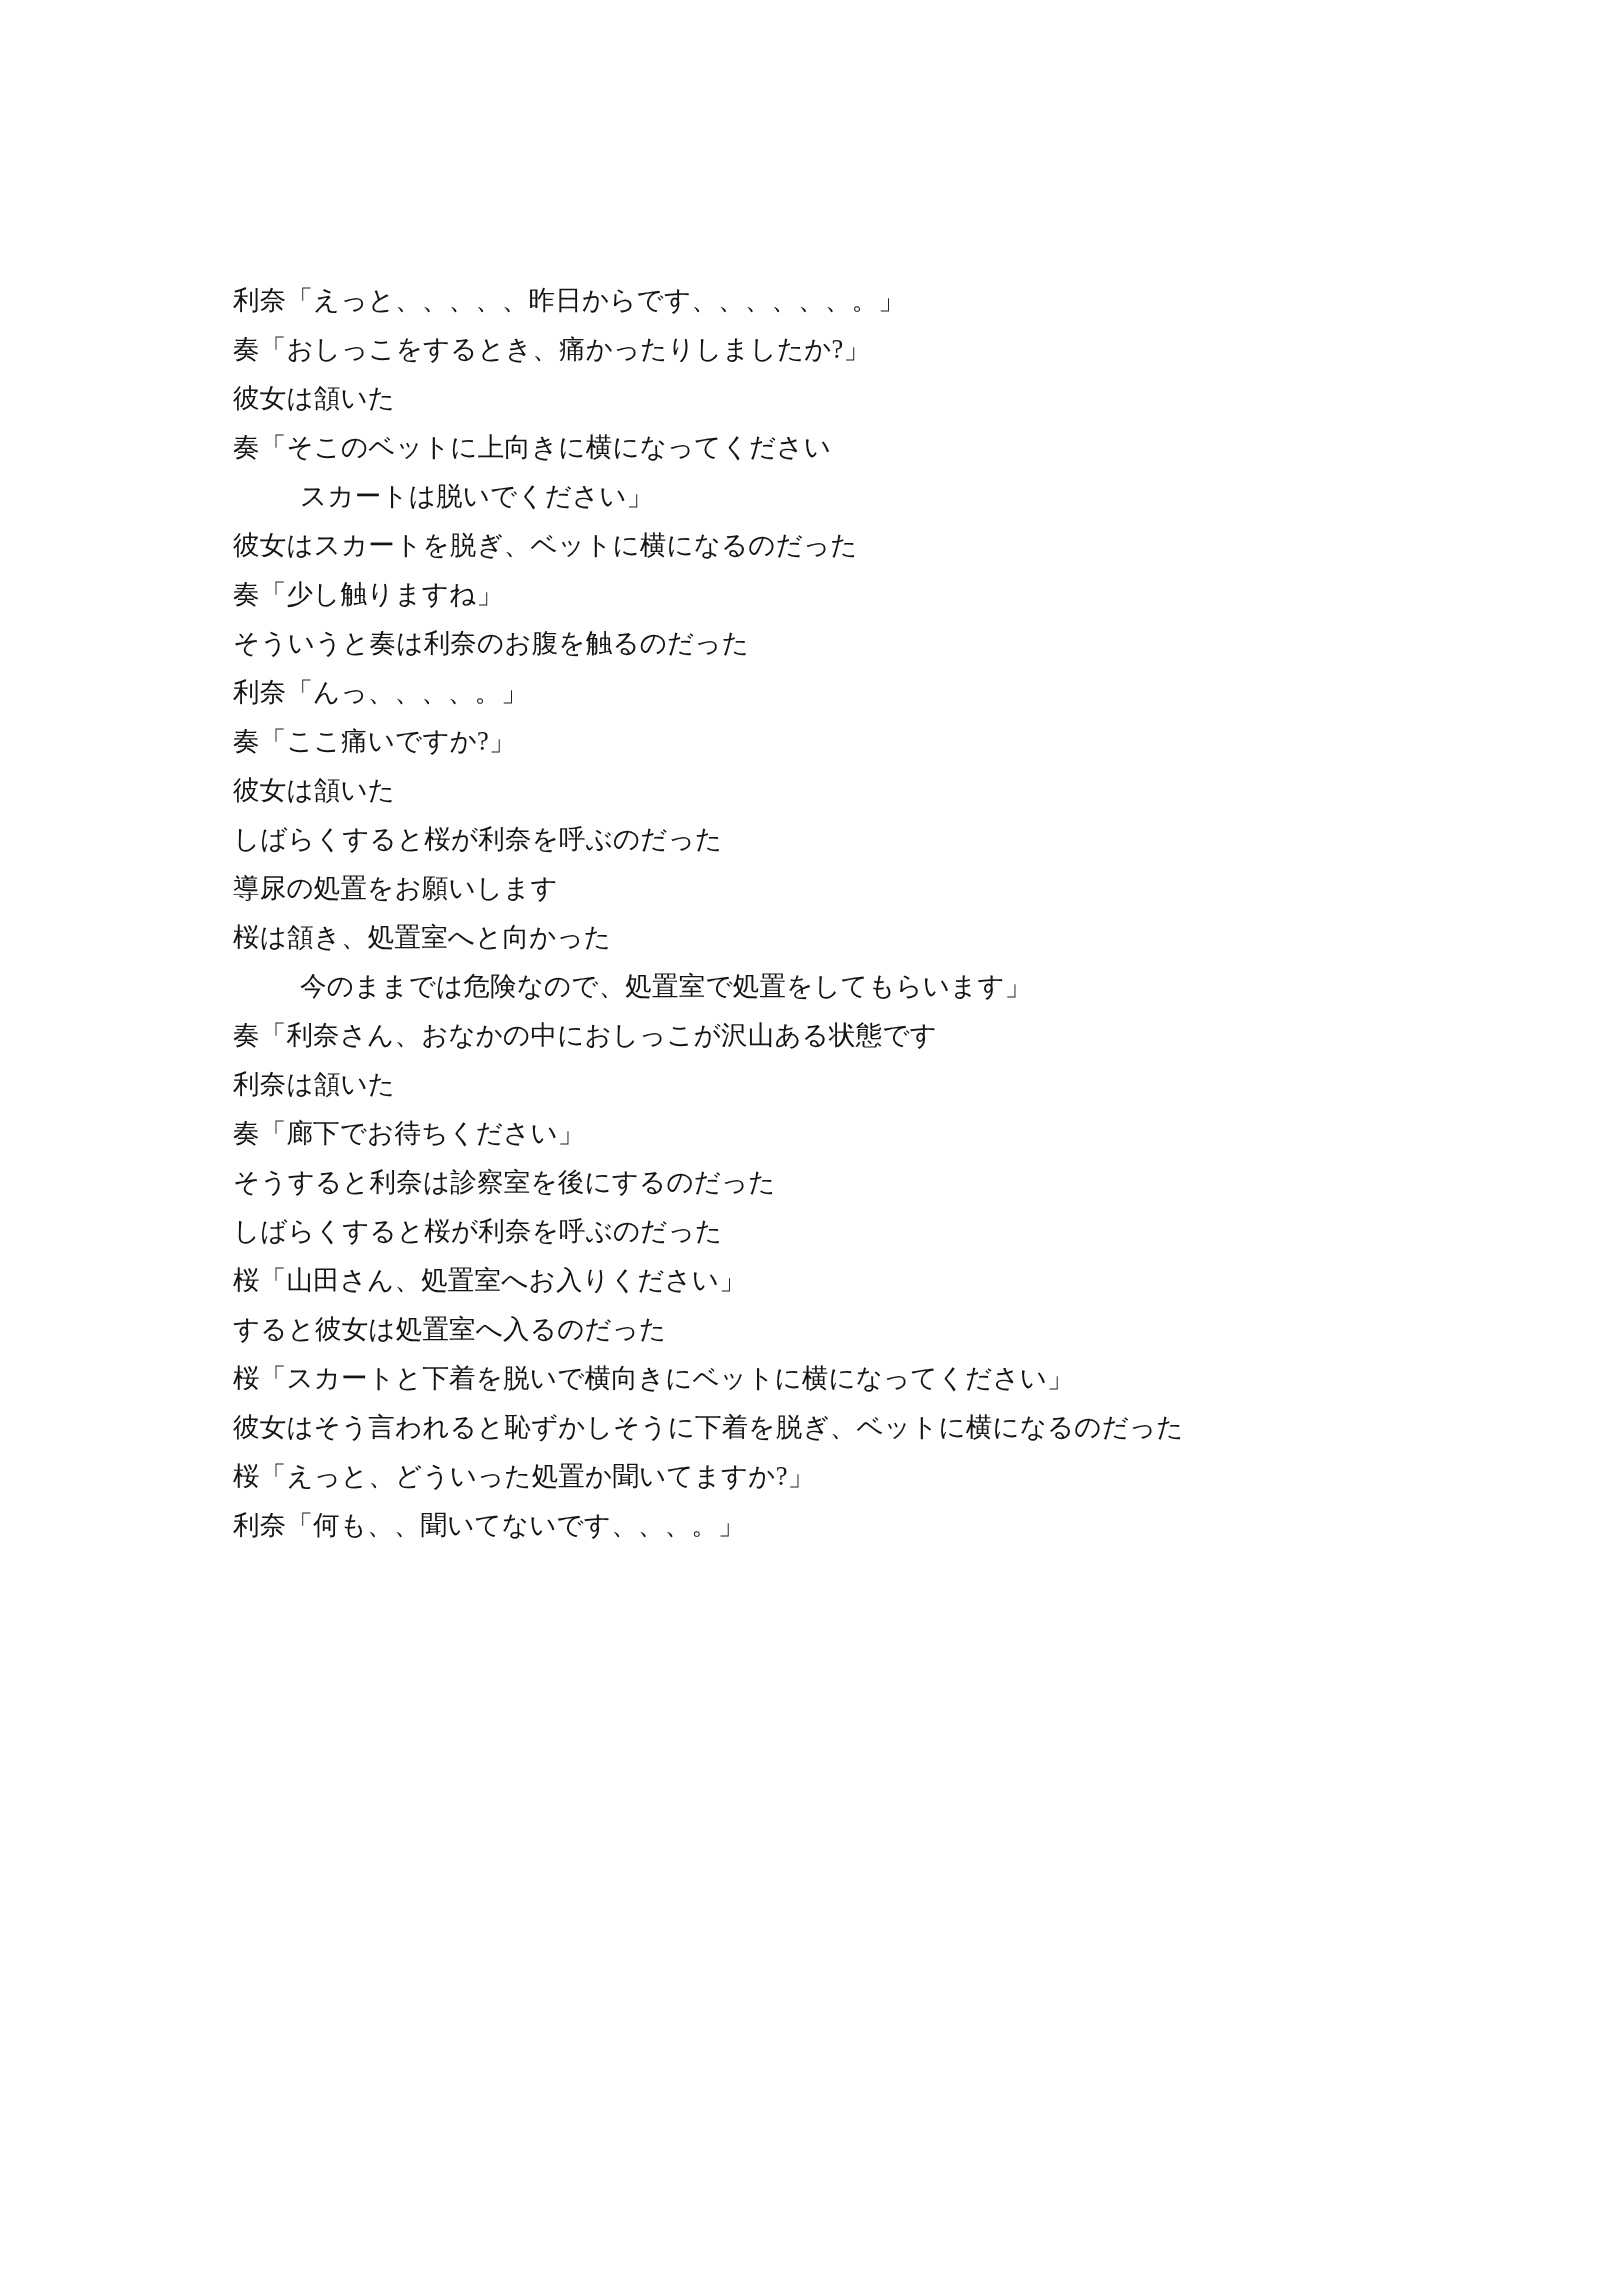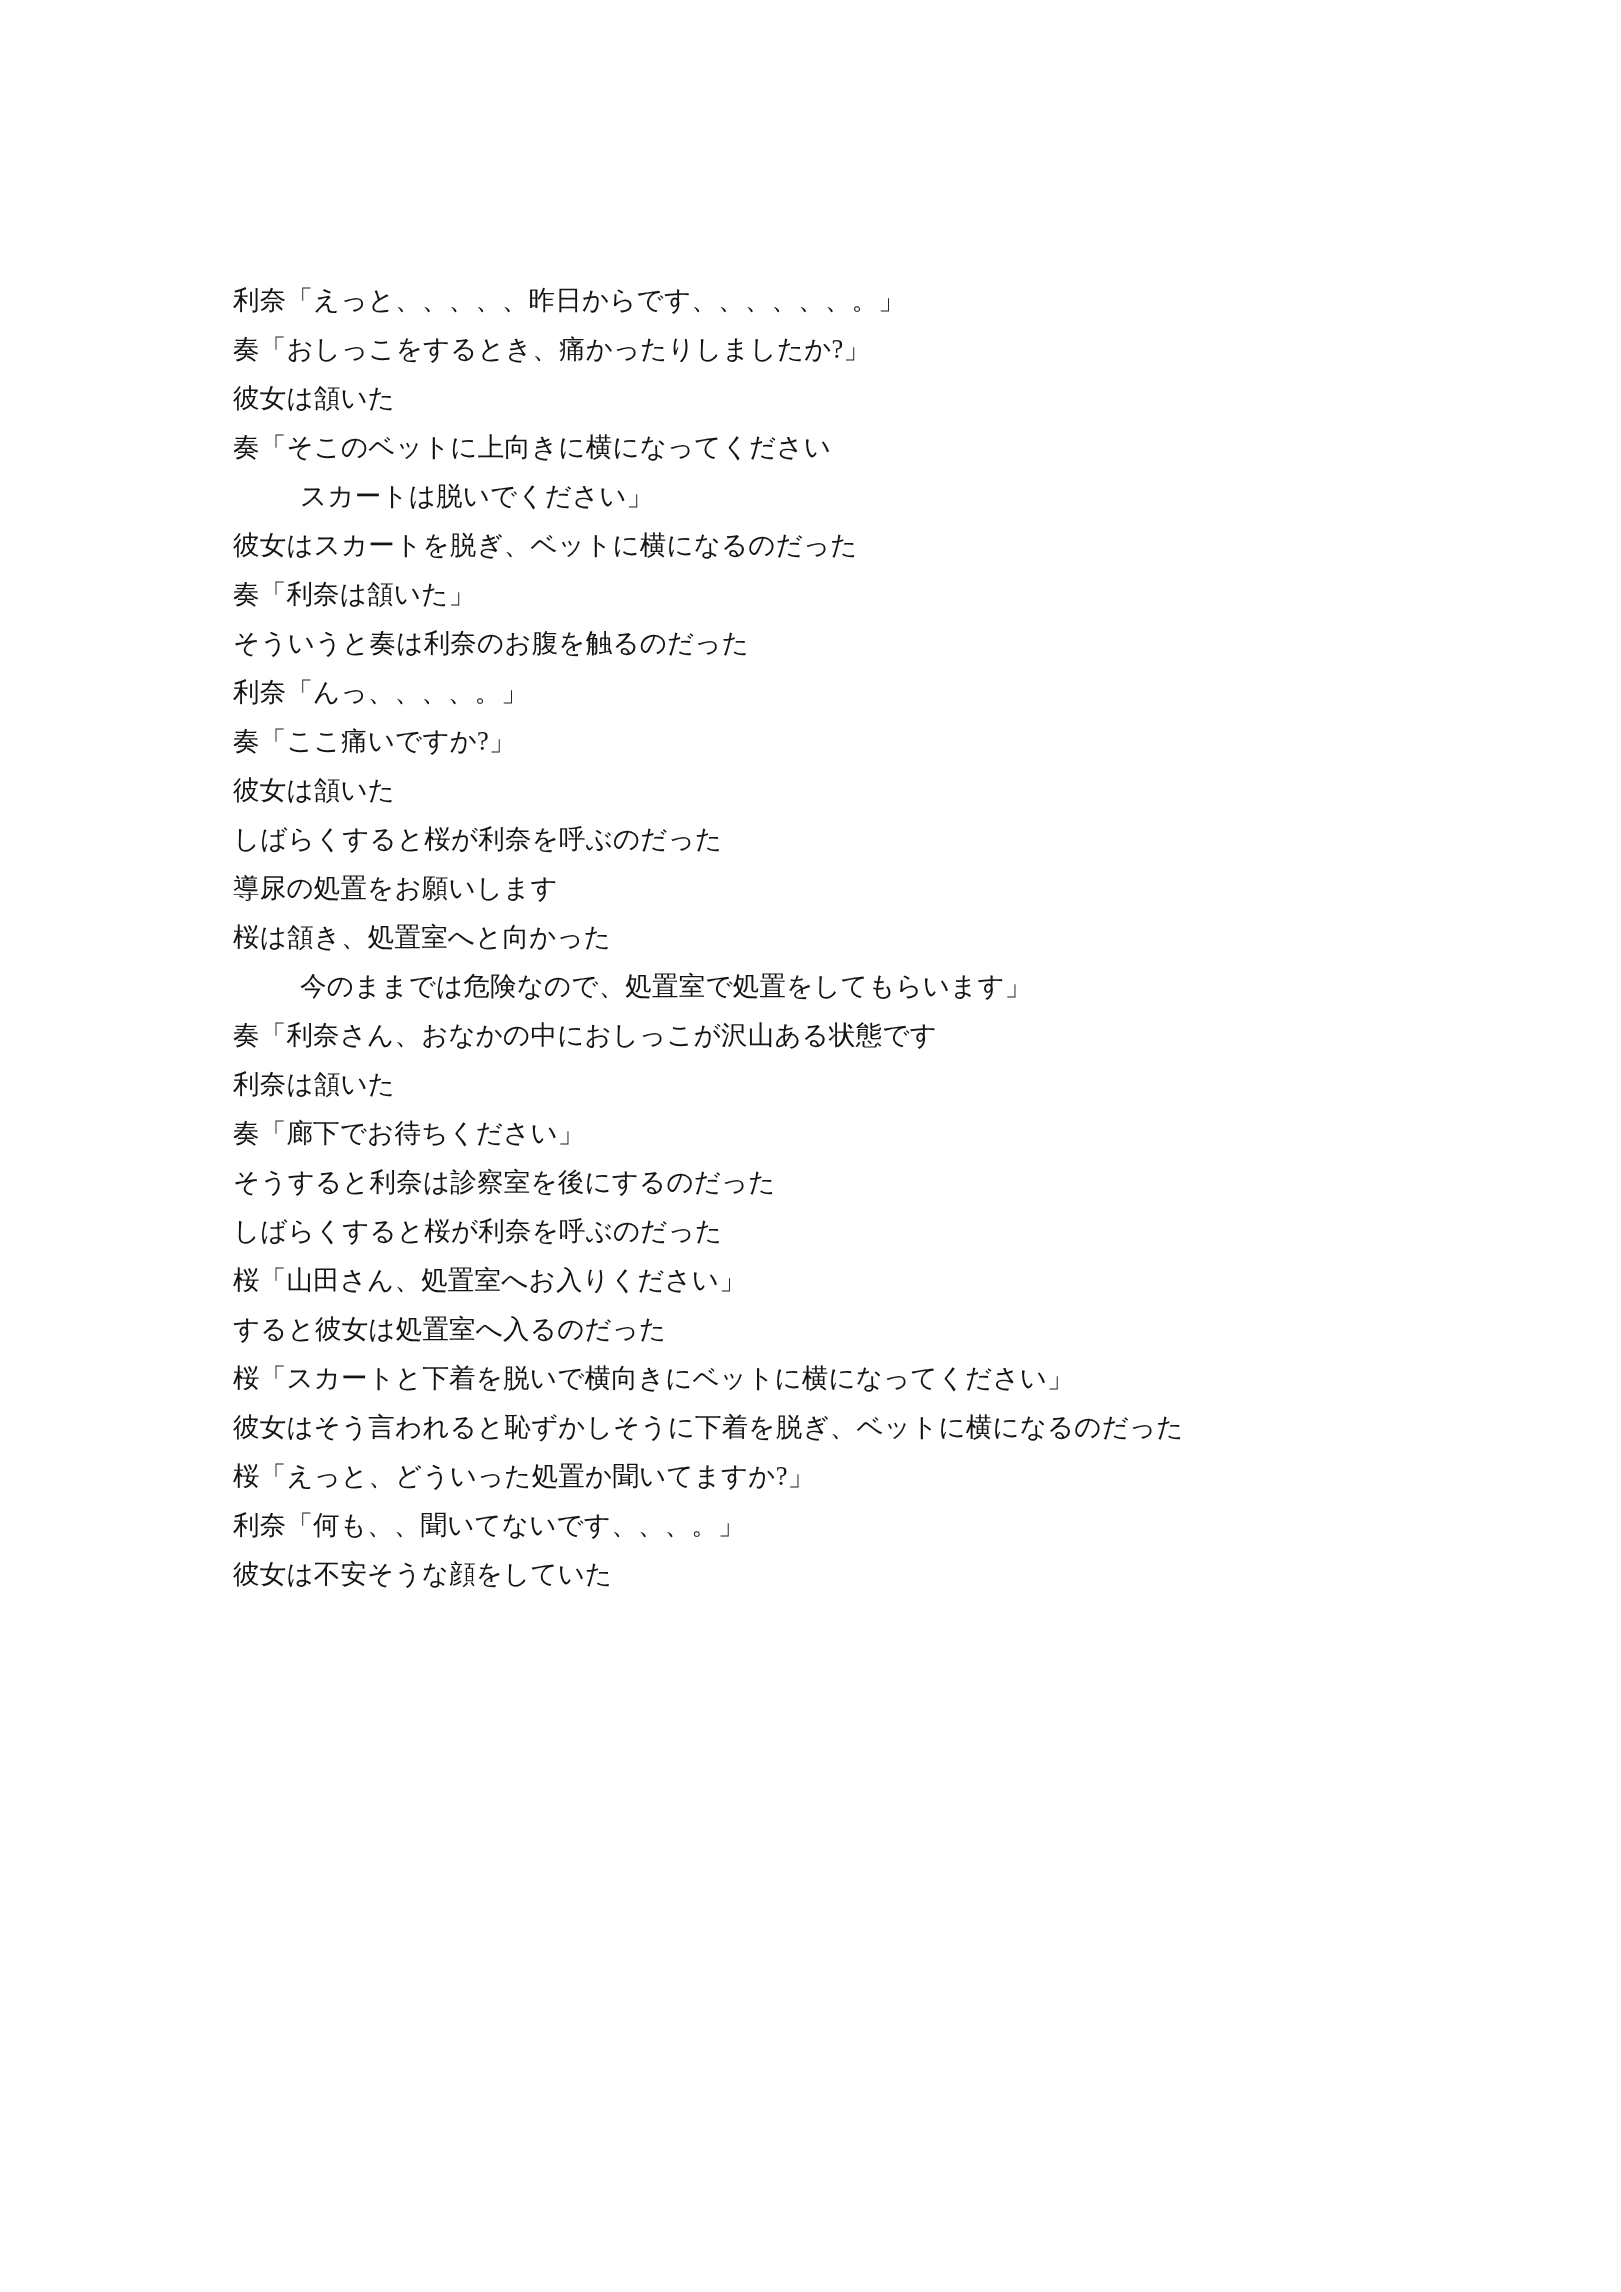--- a/index.html
+++ b/index.html
@@ -44,36 +44,35 @@
 <body>
 
 <div class="page">
   <div class="text-body">
     <div class="line">利奈「えっと、、、、、昨日からです、、、、、、。」</div>
     <div class="line">奏「おしっこをするとき、痛かったりしましたか?」</div>
     <div class="line">彼女は頷いた</div>
     <div class="line">奏「そこのベットに上向きに横になってください</div>
     <div class="line indent">スカートは脱いでください」</div>
     <div class="line">彼女はスカートを脱ぎ、ベットに横になるのだった</div>
-    <div class="line">奏「利奈は頷いた」</div>
+    <div class="line">奏「少し触りますね」</div>
     <div class="line">そういうと奏は利奈のお腹を触るのだった</div>
     <div class="line">利奈「んっ、、、、。」</div>
     <div class="line">奏「ここ痛いですか?」</div>
     <div class="line">彼女は頷いた</div>
     <div class="line">しばらくすると桜が利奈を呼ぶのだった</div>
     <div class="line">導尿の処置をお願いします</div>
     <div class="line">桜は頷き、処置室へと向かった</div>
     <div class="line indent">今のままでは危険なので、処置室で処置をしてもらいます」</div>
     <div class="line">奏「利奈さん、おなかの中におしっこが沢山ある状態です</div>
     <div class="line">利奈は頷いた</div>
     <div class="line">奏「廊下でお待ちください」</div>
     <div class="line">そうすると利奈は診察室を後にするのだった</div>
     <div class="line">しばらくすると桜が利奈を呼ぶのだった</div>
     <div class="line">桜「山田さん、処置室へお入りください」</div>
     <div class="line">すると彼女は処置室へ入るのだった</div>
     <div class="line">桜「スカートと下着を脱いで横向きにベットに横になってください」</div>
     <div class="line">彼女はそう言われると恥ずかしそうに下着を脱ぎ、ベットに横になるのだった</div>
     <div class="line">桜「えっと、どういった処置か聞いてますか?」</div>
     <div class="line">利奈「何も、、聞いてないです、、、。」</div>
-    <div class="line">彼女は不安そうな顔をしていた</div>
   </div>
 </div>
 
 
 </body></html>

